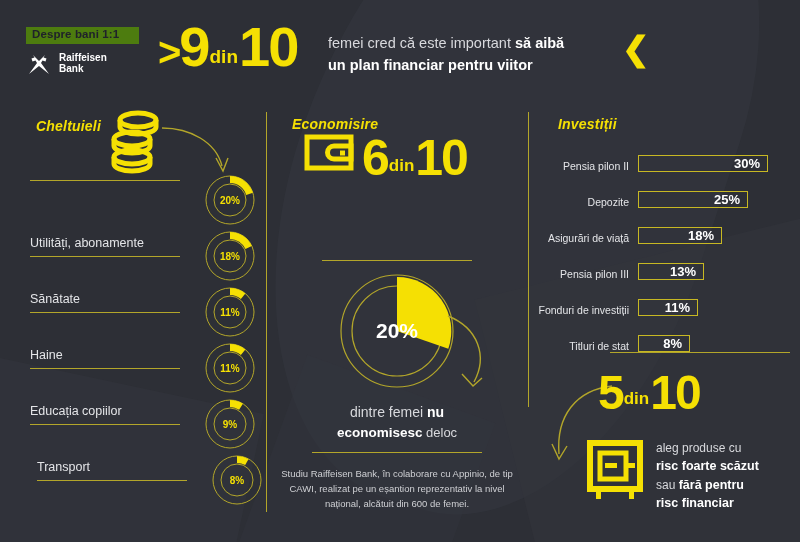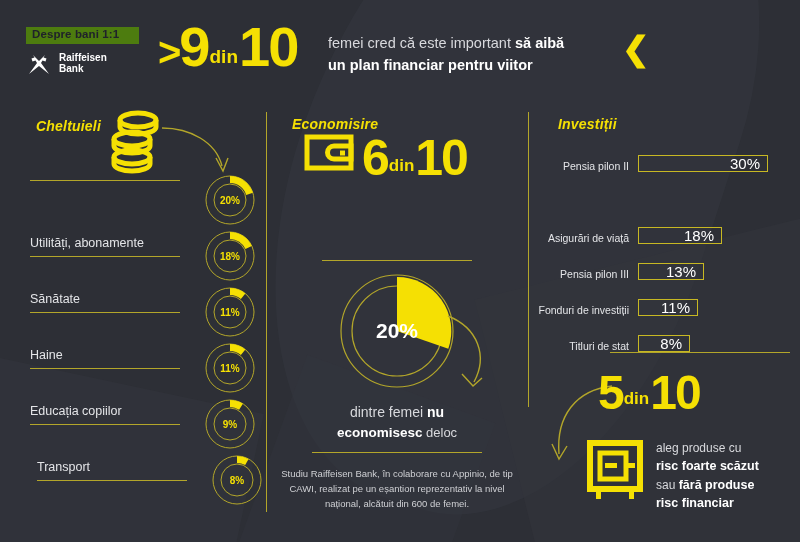--- a/index.html
+++ b/index.html
@@ -116,21 +116,21 @@
           color: #cfd0d4; font-size: 9.5px; line-height: 1.6; }
 
   
   .col-right { position: absolute; left: 528px; top: 100px; width: 272px; height: 442px; }
   .bar-row { position: absolute; left: 0; height: 24px; display: flex; align-items: flex-end; }
   .bar-label { width: 110px; text-align: right; color: #e4e5e8; font-size: 10.5px; padding-right: 9px; }
   .bar-track {
     height: 17px; border: 1px solid #c7b823; background: transparent;
     display: flex; align-items: center; justify-content: flex-end;
   }
-  .bar-val { color: #ffffff; font-size: 15px; font-weight: normal; padding-right: 7px; }
+  .bar-val { color: #ffffff; font-size: 13px; font-weight: bold; padding-right: 7px; }
 
   .rule-right { position: absolute; left: 82px; top: 252px; width: 180px; height: 1px; background: #b3a62a; }
 
   .safe-stat { position: absolute; left: 70px; top: 272px; display: flex; align-items: flex-end; }
   .safe-num { color: #f5e003; font-size: 48px; font-weight: bold; line-height: .86; letter-spacing: -2px; }
   .safe-din { color: #f5e003; font-size: 17px; font-weight: bold; padding-bottom: 4px; margin: 0 1px; }
   .arrow-3 { position: absolute; left: 22px; top: 282px; }
   .safe-icon { position: absolute; left: 58px; top: 340px; }
   .safe-text { position: absolute; left: 128px; top: 340px; width: 150px; }
   .safe-text .n { color: #d8d9dd; font-size: 12px; line-height: 1.45; }
@@ -333,20 +333,26 @@
 
     <div class="sec-title" style="left:30px; top:16px;">Investiții</div>
 
     <div class="bar-row" style="top:48px;">
       <span class="bar-label">Pensia pilon II</span>
       <span class="bar-track" style="width:130px;">
         <span class="bar-val">30%</span>
       </span>
     </div>
 
+    <div class="bar-row" style="top:84px;">
+      <span class="bar-label">Depozite</span>
+      <span class="bar-track" style="width:110px;">
+        <span class="bar-val">25%</span>
+      </span>
+    </div>
 
     <div class="bar-row" style="top:120px;">
       <span class="bar-label">Asigurări de viață</span>
       <span class="bar-track" style="width:84px;">
         <span class="bar-val">18%</span>
       </span>
     </div>
 
     <div class="bar-row" style="top:156px;">
       <span class="bar-label">Pensia pilon III</span>
@@ -391,18 +397,18 @@
         <rect x="19" y="23" width="12" height="5" fill="#f5e003"></rect>
         <rect x="40" y="23" width="9" height="5" fill="#f5e003"></rect>
         <rect x="10" y="49" width="5" height="10" fill="#f5e003"></rect>
         <rect x="43" y="49" width="5" height="10" fill="#f5e003"></rect>
       </svg>
     </span>
 
     <div class="safe-text">
       <div class="n">aleg produse cu</div>
       <div class="b">risc foarte scăzut</div>
-      <div class="b"><span style="font-weight:normal;color:#d8d9dd;font-size:12px;">sau </span><span>fără produse</span></div>
+      <div class="b"><span style="font-weight:normal;color:#d8d9dd;font-size:12px;">sau </span><span>fără pentru</span></div>
       <div class="b">risc financiar</div>
     </div>
   </div>
 
 </div>
 
 </body></html>

